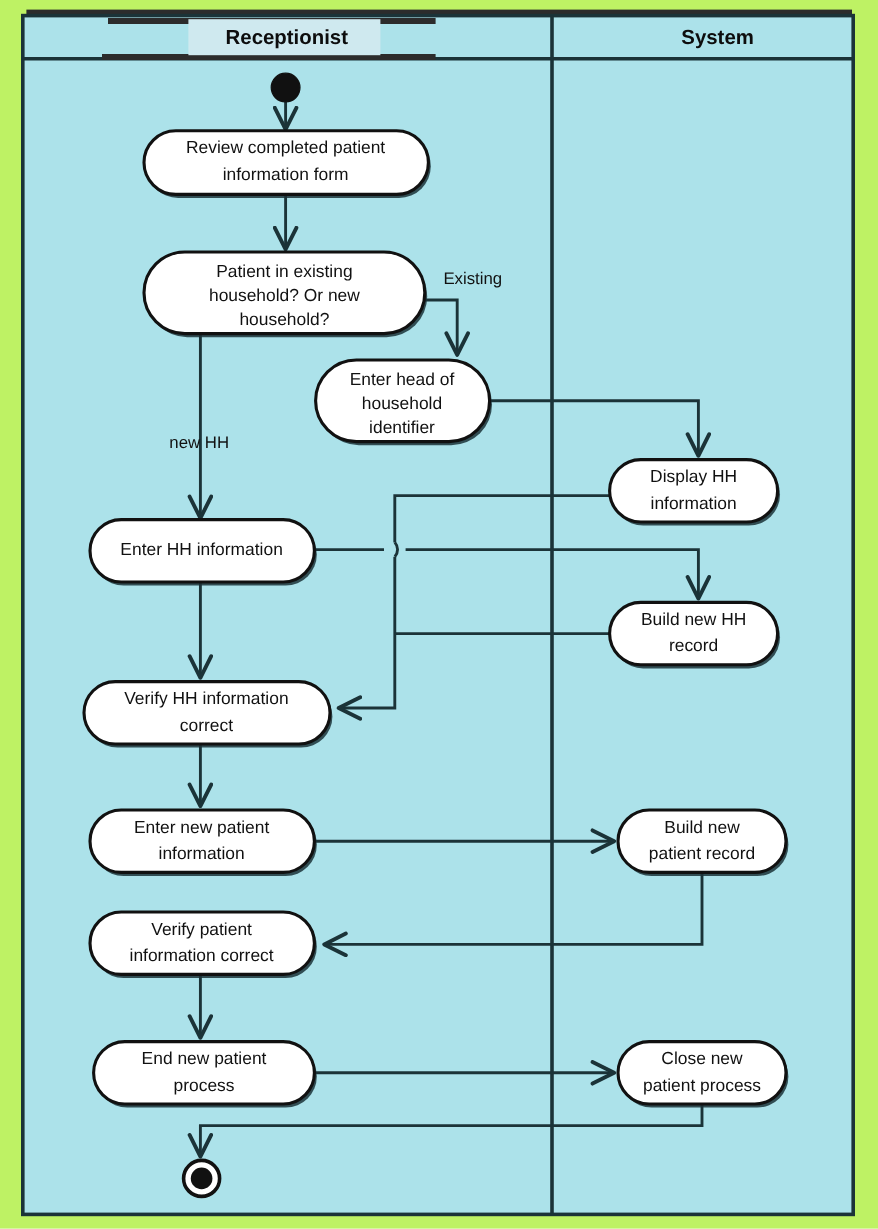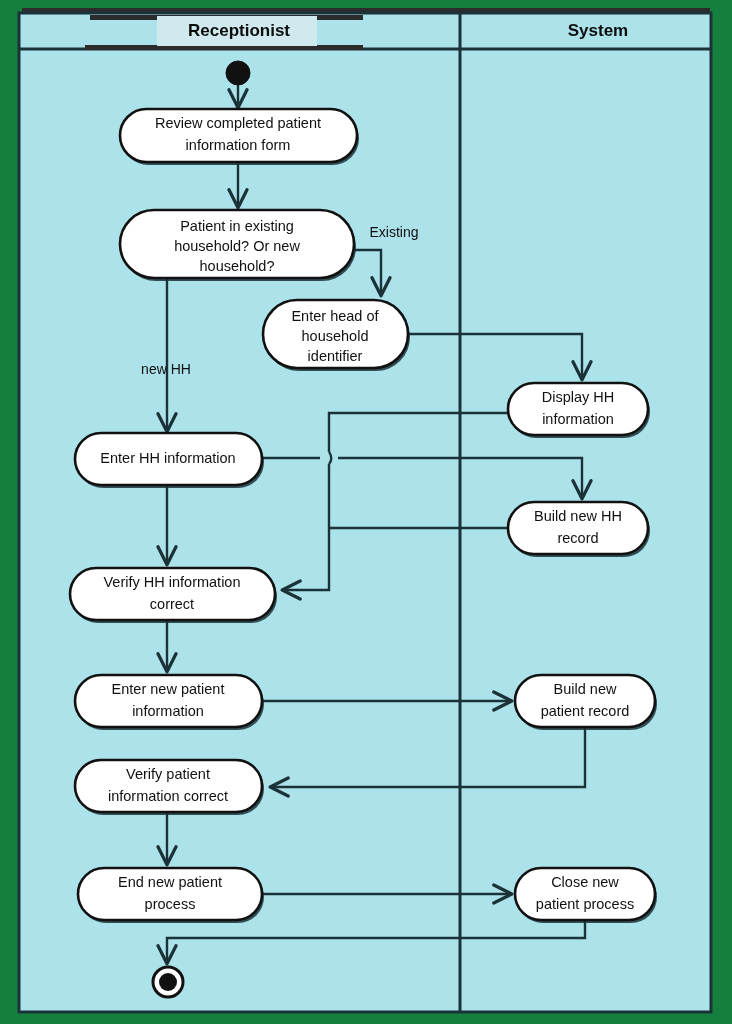--- a/index.html
+++ b/index.html
@@ -9,21 +9,21 @@
     background: #ffffff;
     width: 732px;
     height: 1024px;
     overflow: hidden;
     font-family: "Liberation Sans", sans-serif;
   }
   #stage {
     position: relative;
     width: 732px;
     height: 1024px;
-    background: #15803d;
+    background: #bef264;
   }
   #diagram {
     position: absolute;
     left: 0;
     top: 0;
     width: 732px;
     height: 1024px;
   }
   .node-label {
     font-family: "Liberation Sans", sans-serif;

